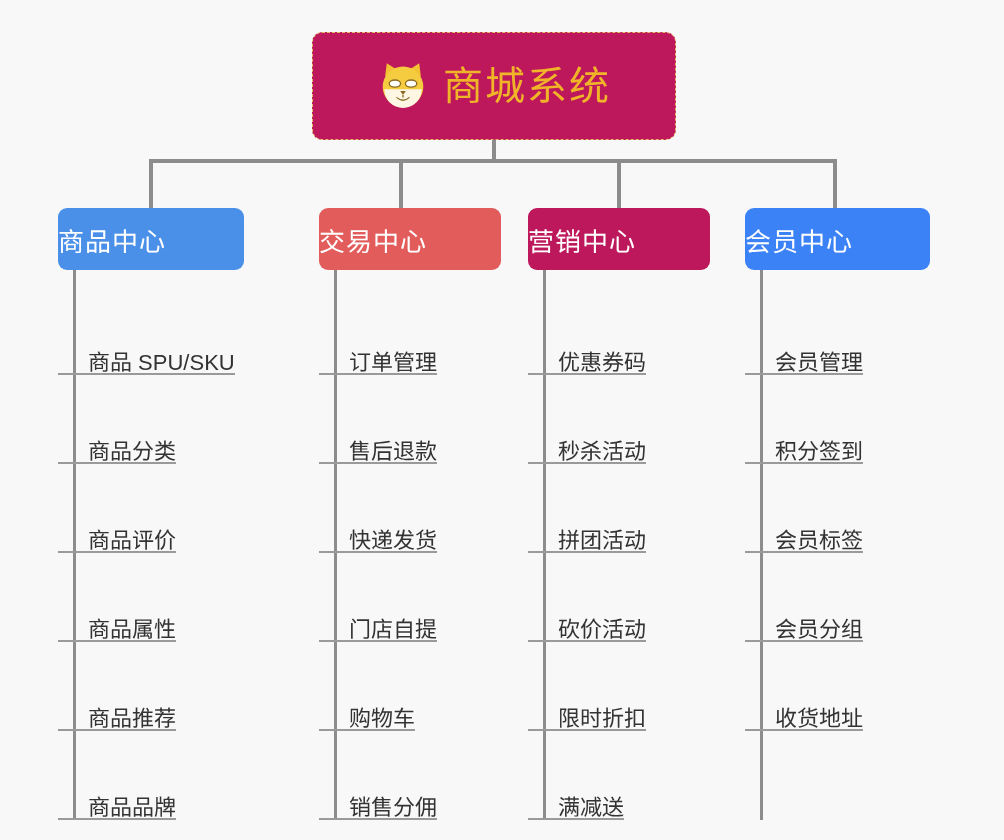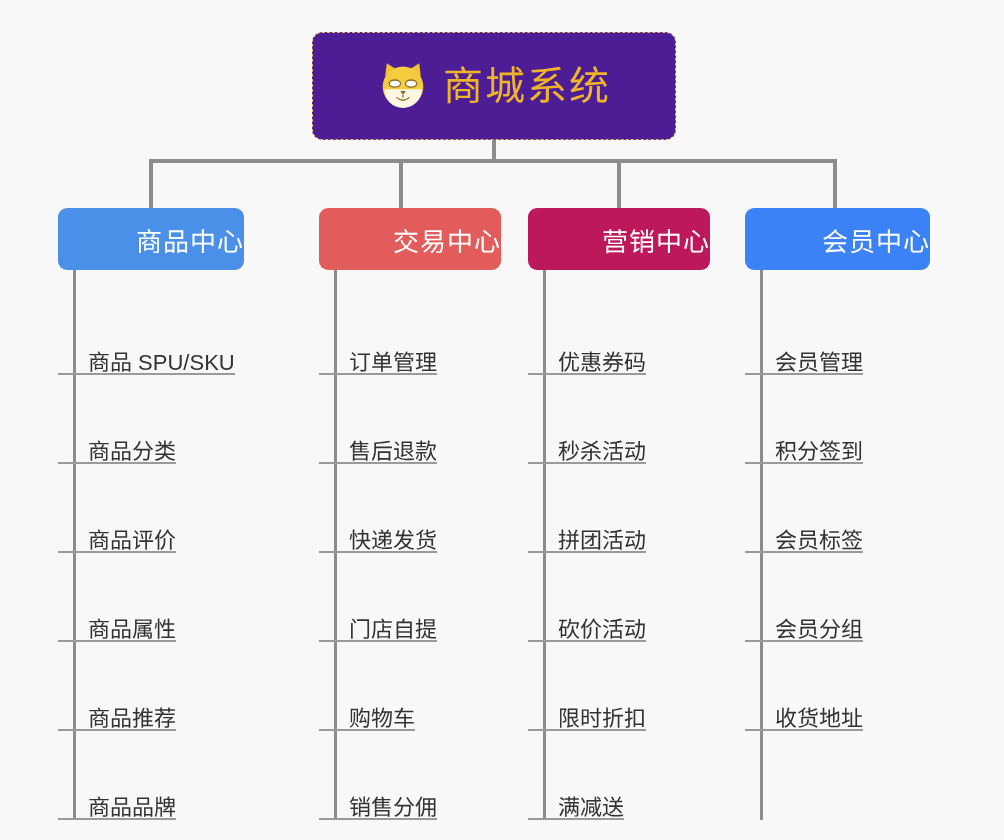--- a/index.html
+++ b/index.html
@@ -21,21 +21,21 @@
   }
 
   
   .root-node {
     position: absolute;
     left: 312px;
     top: 32px;
     width: 364px;
     height: 108px;
     box-sizing: border-box;
-    background: #4c1d95;
+    background: #be185d;
     border: 1px dashed #e8b96a;
     border-radius: 10px;
     display: flex;
     align-items: center;
     justify-content: center;
     gap: 14px;
   }
   .root-icon {
     width: 52px;
     height: 52px;
@@ -62,21 +62,21 @@
   .column {
     position: absolute;
     top: 208px;
   }
   .cat-box {
     box-sizing: border-box;
     height: 62px;
     border-radius: 9px;
     display: flex;
     align-items: center;
-    justify-content: flex-end;
+    justify-content: flex-start;
     color: #ffffff;
     font-size: 26px;
     letter-spacing: 1px;
     white-space: nowrap;
   }
 
   .leaf-list {
     position: relative;
     margin-top: 0;
     padding-top: 16px;

